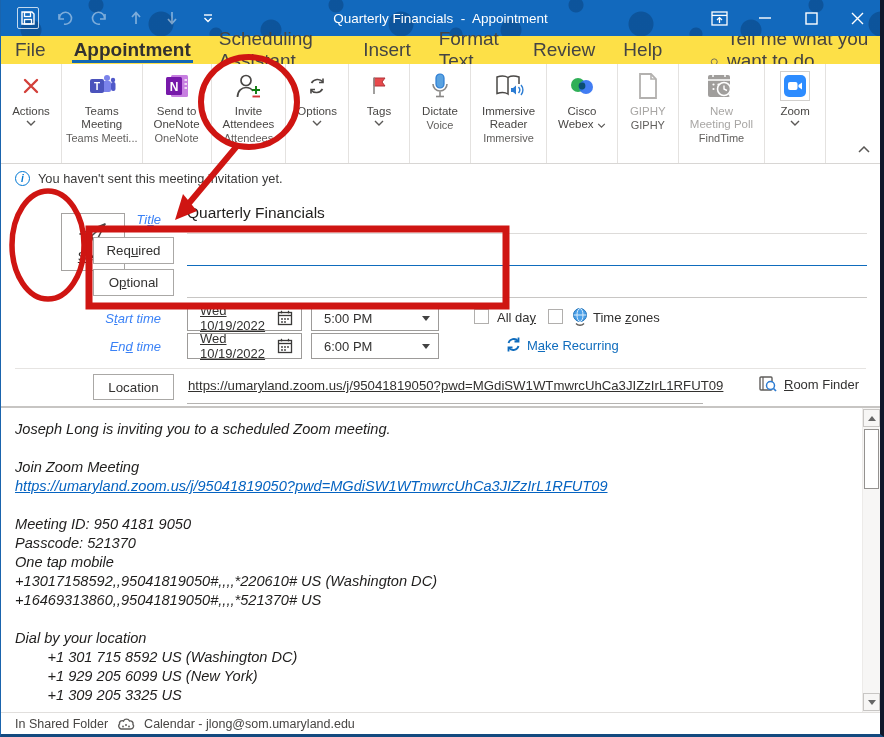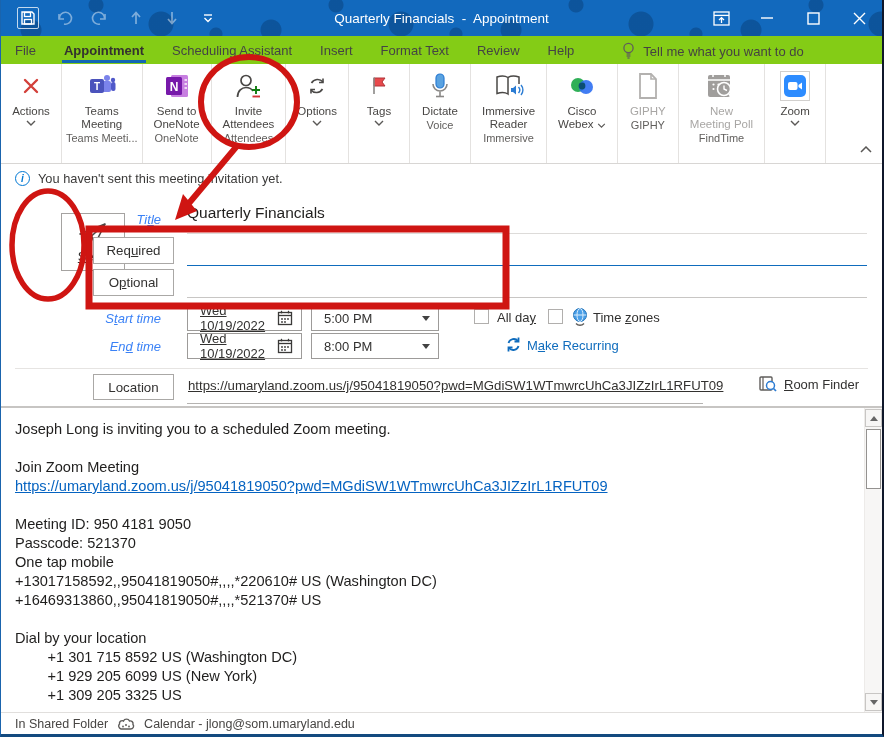--- a/index.html
+++ b/index.html
@@ -1,39 +1,39 @@
 <!DOCTYPE html>
 <html><head>
 <meta charset="utf-8">
 <style>
   * { margin:0; padding:0; box-sizing:border-box; }
   html,body { background:#888; }
   body { font-family:"Liberation Sans", sans-serif; }
   .window { position:relative; width:884px; height:737px; background:#fff; overflow:hidden;
-            border-left:1px solid #1a64ad; border-right:2px solid #0f172a; border-bottom:3px solid #134a7f; }
+            border-left:1px solid #1a64ad; border-right:4px solid #0f172a; border-bottom:3px solid #134a7f; }
 
   
   .titlebar { position:relative; height:36px; display:flex; align-items:center;
     background:
       radial-gradient(circle 11px at 30px 30px, rgba(8,64,122,.50) 10px, transparent 11px),
       radial-gradient(circle 8px  at 95px 5px,  rgba(8,64,122,.50) 7px,  transparent 8px),
       radial-gradient(circle 13px at 160px 24px, rgba(8,64,122,.50) 12px, transparent 13px),
       radial-gradient(circle 7px  at 215px 34px, rgba(8,64,122,.50) 6px,  transparent 7px),
       #1269bd;
     background-size:240px 36px; color:#fff; }
   .qat { display:flex; align-items:center; gap:14px; padding-left:16px; width:270px; }
   .qat .qbtn { display:flex; align-items:center; justify-content:center; width:22px; height:22px; }
   .qat .boxed { border:1px solid rgba(255,255,255,.75); border-radius:2px; }
   .qat .dim { opacity:.45; }
   .win-title { position:absolute; left:0; right:0; text-align:center; font-size:13.5px; white-space:pre; pointer-events:none; }
   .win-controls { margin-left:auto; display:flex; align-items:center; height:36px; }
   .win-controls .wbtn { width:46px; height:36px; display:flex; align-items:center; justify-content:center; }
 
   
-  .menubar { height:28px; background:#84cc16; display:flex; align-items:center; font-size:13px; color:#444; }
+  .menubar { height:28px; background:#fde047; display:flex; align-items:center; font-size:19px; color:#444; }
   .mtab { padding:0 14px; height:28px; display:flex; align-items:center; position:relative; }
   .mtab.active { font-weight:bold; color:#33312f; }
   .mtab.active::after { content:""; position:absolute; left:12px; right:12px; bottom:1px; height:3px; background:#1267b4; }
   .tellme { display:flex; align-items:flex-end; gap:8px; margin-left:34px; color:#454341; }
 
   
   .ribbon { height:100px; background:#fff; border-bottom:1px solid #d8d6d4; display:flex; position:relative; }
   .rgroup { display:flex; flex-direction:column; align-items:center; border-right:1px solid #e4e2e0; padding:3px 4px 0 4px; }
   .rbtn { display:flex; flex-direction:column; align-items:center; padding:3px 7px 0 7px; min-width:52px; }
   .ricon { height:32px; display:flex; align-items:center; justify-content:center; }
@@ -65,21 +65,21 @@
   .tri-down { width:0; height:0; border-left:4.5px solid transparent; border-right:4.5px solid transparent; border-top:5px solid #424242; }
   .cbox { position:absolute; width:15px; height:15px; border:1px solid #b1afad; background:#fff; }
   .ftext { position:absolute; white-space:nowrap; }
   .blue { color:#0f6cbd; }
   .loc-value { position:absolute; left:187px; top:186px; font-size:13.2px; color:#33312f; text-decoration:underline; }
   .room-finder { position:absolute; left:758px; top:183px; display:flex; align-items:center; gap:7px; color:#323130; }
 
   
   .mailbody { position:relative; height:305px; background:#fff; border-top:1px solid #c7c5c3; overflow:hidden; }
   .bodytext { padding:12px 30px 0 14px; font-size:14.6px; line-height:19px; color:#1f1e1d; }
-  .body-line { white-space:pre; min-height:19px; }
+  .body-line { white-space:pre; min-height:19px;font-style:italic; }
   .body-line.link { color:#0563c1; text-decoration:underline; }
   .vscroll { position:absolute; top:0; right:0; bottom:0; width:18px; background:#f7f6f5; border-left:1px solid #edebe9; }
   .sb-btn { position:absolute; left:0; width:17px; height:18px; background:#f7f6f5; display:flex; align-items:center; justify-content:center; }
   .sb-btn.up { top:1px; border:1px solid #c8c6c4; }
   .sb-btn.down { bottom:1px; border:1px solid #c8c6c4; }
   .sb-thumb { position:absolute; left:1px; top:21px; width:15px; height:60px; background:#fff; border:1px solid #929070; border-color:#949290; }
   .tri-up-s { width:0; height:0; border-left:4px solid transparent; border-right:4px solid transparent; border-bottom:5px solid #666; }
   .tri-down-s { width:0; height:0; border-left:4px solid transparent; border-right:4px solid transparent; border-top:5px solid #666; }
 
   
@@ -460,21 +460,21 @@
     <span class="ftext" style="left:592px; top:118px"><span>Time </span><span class="ac">z</span><span>ones</span></span>
 
     <span class="flabel" style="top:147px"><span>En</span><span class="ac">d</span><span> time</span></span>
     <span class="datebox" style="top:141px">
       <span class="dtext">Wed 10/19/2022</span>
       <svg width="16" height="16" viewBox="0 0 16 16">
           <use href="#sym-cal"></use>
         </svg>
     </span>
     <span class="timebox" style="top:141px">
-      <span class="dtext">8:00 PM</span>
+      <span class="dtext">6:00 PM</span>
       <span class="tri-down"></span>
     </span>
     <svg style="position:absolute; left:504px; top:144px" width="17" height="17" viewBox="0 0 17 17">
       <path d="M3.5 7 A5.5 5.5 0 0 1 13 5" fill="none" stroke="#0f6cbd" stroke-width="1.8"></path>
       <path d="M13.5 1.5 L13.5 5.5 L9.5 5.5" fill="none" stroke="#0f6cbd" stroke-width="1.8"></path>
       <path d="M13.5 10 A5.5 5.5 0 0 1 4 12" fill="none" stroke="#0f6cbd" stroke-width="1.8"></path>
       <path d="M3.5 15.5 L3.5 11.5 L7.5 11.5" fill="none" stroke="#0f6cbd" stroke-width="1.8"></path>
     </svg>
     <span class="ftext blue" style="left:526px; top:146px"><span>M</span><span class="ac">a</span><span>ke Recurring</span></span>
 

